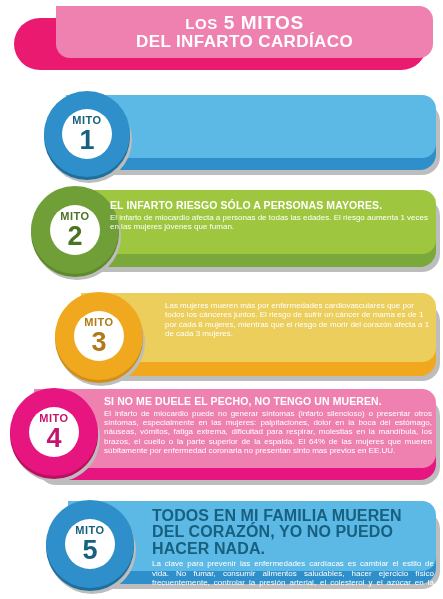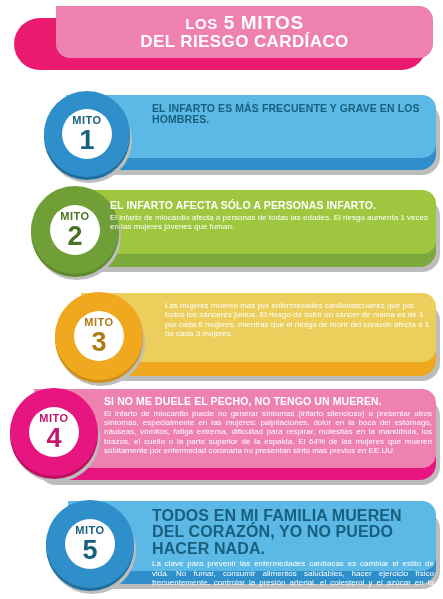--- a/index.html
+++ b/index.html
@@ -84,57 +84,56 @@
 <div class="page">
 
   <div class="header">
     <div class="hdr-dark"></div>
     <div class="hdr-light"></div>
     <div class="hdr-text">
       <div class="hdr-l1">
         <span class="sm">LOS</span>
         <span>5 MITOS</span>
       </div>
-      <div class="hdr-l2">DEL RIESGO CARDÍACO</div>
+      <div class="hdr-l2">DEL INFARTO CARDÍACO</div>
     </div>
   </div>
 
   <div class="myth">
     <div class="shadow" style="left:70px;  top:103px; width:370px; height:72px;"></div>
     <div class="panel-dark" style="left:66px;  top:100px; width:370px; height:70px; background:#2f8fca;"></div>
     <div class="panel-light" style="left:66px;  top:95px;  width:370px; height:63px; background:#5cb8e4;"></div>
 
     <div class="circ-shadow" style="left:46px; top:97px;  width:86px; height:86px;"></div>
     <div class="circ-dark" style="left:44px; top:94px;  width:86px; height:86px; background:#1f6f9e;"></div>
     <div class="circ-ring" style="left:44px; top:91px;  width:86px; height:86px; background:#2f8fca;"></div>
     <div class="circ-inner" style="left:62px; top:109px; width:50px; height:50px;">
       <span class="circ-label t-blue">MITO</span>
       <span class="circ-num   t-blue">1</span>
     </div>
 
     <div class="txt" style="left:152px; top:103px; width:276px;">
-      <div class="title t-blue" style="font-size:10.5px;">EL INFARTO ES MÁS FRECUENTE Y GRAVE EN LOS HOMBRES.</div>
     </div>
   </div>
 
   <div class="myth">
     <div class="shadow" style="left:60px;  top:198px; width:380px; height:74px;"></div>
     <div class="panel-dark" style="left:56px;  top:195px; width:380px; height:72px; background:#7aa83a;"></div>
     <div class="panel-light" style="left:56px;  top:190px; width:380px; height:64px; background:#9ec73f;"></div>
 
     <div class="circ-shadow" style="left:33px; top:192px; width:88px; height:88px;"></div>
     <div class="circ-dark" style="left:31px; top:189px; width:88px; height:88px; background:#5d8a2c;"></div>
     <div class="circ-ring" style="left:31px; top:186px; width:88px; height:88px; background:#6f9f36;"></div>
     <div class="circ-inner" style="left:50px; top:205px; width:50px; height:50px;">
       <span class="circ-label" style="color:#4a7323;">MITO</span>
       <span class="circ-num" style="color:#4a7323;">2</span>
     </div>
 
     <div class="txt" style="left:110px; top:200px; width:320px;">
-      <div class="title t-green" style="font-size:10.5px;">EL INFARTO AFECTA SÓLO A PERSONAS INFARTO.</div>
+      <div class="title t-green" style="font-size:10.5px;">EL INFARTO RIESGO SÓLO A PERSONAS MAYORES.</div>
       <div class="body b-green" style="font-size:8px;margin-top:2px;">El infarto de miocardio afecta a personas de todas las edades. El riesgo aumenta 1 veces en las mujeres jóvenes que fuman.</div>
     </div>
   </div>
 
   <div class="myth">
     <div class="shadow" style="left:85px;  top:303px; width:355px; height:78px;"></div>
     <div class="panel-dark" style="left:81px;  top:300px; width:355px; height:76px; background:#f0a81e;"></div>
     <div class="panel-light" style="left:81px;  top:293px; width:355px; height:69px; background:#ecce5c;"></div>
 
     <div class="circ-shadow" style="left:57px; top:298px; width:88px; height:88px;"></div>

